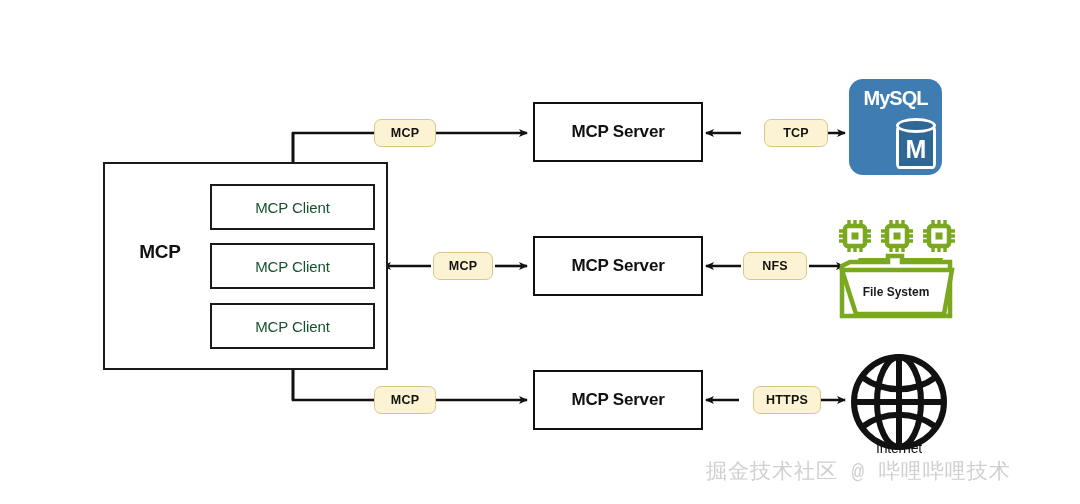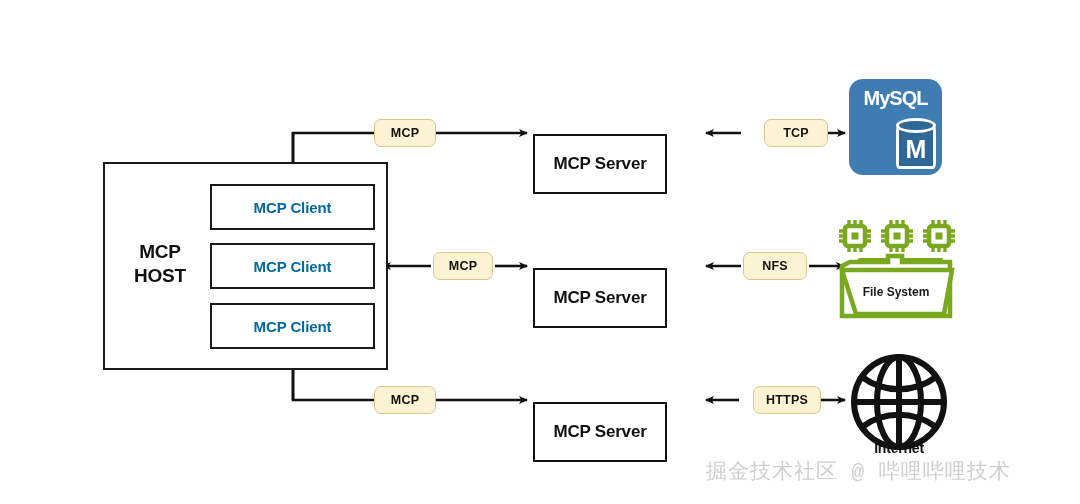--- a/index.html
+++ b/index.html
@@ -45,43 +45,42 @@
   .client-box {
     left: 210px;
     width: 165px; height: 46px;
     border: 2px solid #1a1a1a;
     background: #ffffff;
     box-sizing: border-box;
     display: flex;
     align-items: center;
     justify-content: center;
     font-size: 15px;
-    font-weight: bold;
-    color: #0369a1;
+    font-weight: normal;
+    color: #14532d;
     letter-spacing: -0.1px;
   }
   .client-1 { top: 184px; }
   .client-2 { top: 243px; }
   .client-3 { top: 303px; }
 
   
   .server-box {
     left: 533px;
-    width: 134px; height: 60px;
+    width: 170px; height: 60px;
     border: 2.5px solid #111111;
     background: #ffffff;
     box-sizing: border-box;
     display: flex;
     align-items: center;
     justify-content: center;
     font-size: 17px;
     font-weight: bold;
     color: #111111;
     letter-spacing: -0.2px;
-    margin-top: 32px;
   }
   .server-1 { top: 102px; }
   .server-2 { top: 236px; }
   .server-3 { top: 370px; }
 
   
   .pill {
     height: 28px;
     border: 1.4px solid #d9c78a;
     border-radius: 7px;
@@ -167,21 +166,21 @@
   
   .globe-icon {
     left: 849px; top: 352px;
     width: 100px; height: 100px;
   }
   .globe-label {
     left: 849px; top: 440px;
     width: 100px;
     text-align: center;
     font-size: 14px;
-    font-weight: bold;
+    font-weight: normal;
     color: #111111;
     letter-spacing: -0.2px;
   }
 
   
   .watermark {
     left: 706px; top: 457px;
     font-size: 21px;
     color: #cfcfcf;
     font-family: Liberation Mono, monospace;
@@ -239,21 +238,20 @@
 
     <g>
       <line x1="739" y1="400" x2="706" y2="400" stroke="#111111" stroke-width="2.6" marker-end="url(#arrowL)"></line>
       <line x1="811" y1="400" x2="845" y2="400" stroke="#111111" stroke-width="2.6" marker-end="url(#arrowR)"></line>
     </g>
   </svg>
 
   <div class="abs host-box"></div>
   <div class="abs host-label">
     <div>MCP</div>
-    <div>HOST</div>
   </div>
 
   <div class="abs client-box client-1">MCP Client</div>
   <div class="abs client-box client-2">MCP Client</div>
   <div class="abs client-box client-3">MCP Client</div>
 
   <div class="abs server-box server-1">MCP Server</div>
   <div class="abs server-box server-2">MCP Server</div>
   <div class="abs server-box server-3">MCP Server</div>
 

